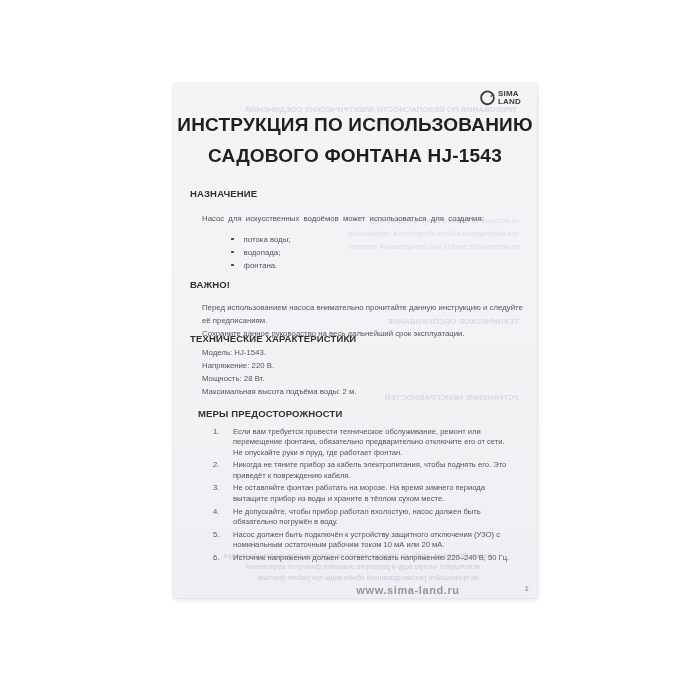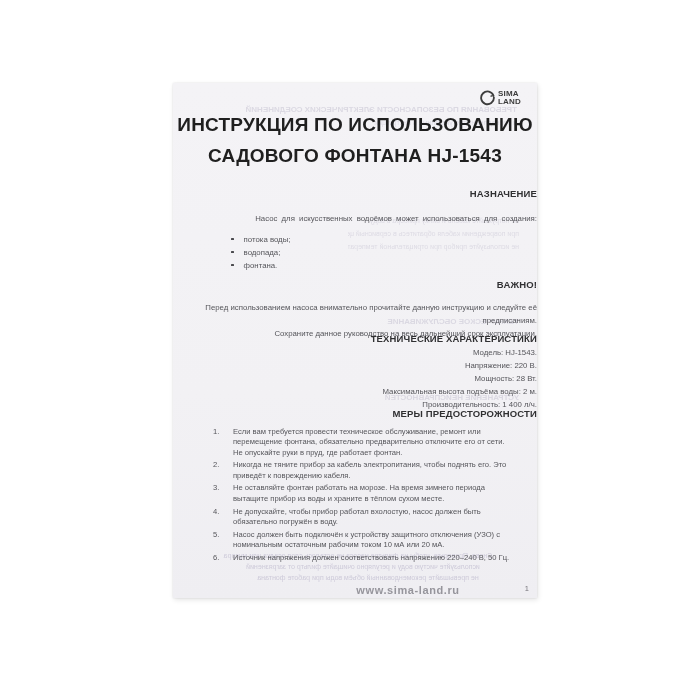--- a/index.html
+++ b/index.html
@@ -2,21 +2,21 @@
 <html><head>
 <meta charset="utf-8">
 <style>
   html,body{margin:0;padding:0;background:#ffffff;}
   .canvas{position:relative;width:700px;height:700px;background:#ffffff;overflow:hidden;
           font-family:"Liberation Sans", sans-serif;}
   .page{position:absolute;left:173px;top:83px;width:364px;height:515px;
         background:#f3f2f5;
         background:linear-gradient(180deg,#f4f3f6 0%,#f2f1f4 60%,#efeef2 100%);
         box-shadow:0 0 2px rgba(0,0,0,.10), 1px 2px 5px rgba(0,0,0,.10);}
-  .abs{position:absolute;left:17px;right:0;text-align:right;}
+  .abs{position:absolute;left:17px;right:11px;}
 
   
   .brand{position:absolute;top:6px;right:16px;display:flex;align-items:center;gap:2px;z-index:5;}
   .brand svg{display:block;}
   .brand-name{font-weight:bold;font-size:8px;line-height:7.5px;color:#3c3c3c;letter-spacing:.2px;}
 
   
   .title{position:absolute;top:26px;left:0;width:100%;text-align:center;
          font-weight:bold;font-size:19px;line-height:31px;color:#1f1f1f;
          letter-spacing:.2px;z-index:4;}
@@ -104,21 +104,20 @@
       <div>Перед использованием насоса внимательно прочитайте данную инструкцию и следуйте её предписаниям.</div>
       <div>Сохраните данное руководство на весь дальнейший срок эксплуатации.</div>
     </div>
 
     <h3 class="sec abs" style="top:250px;">ТЕХНИЧЕСКИЕ ХАРАКТЕРИСТИКИ</h3>
     <div class="body-txt abs specs" style="top:263px;">
       <div>Модель: HJ-1543.</div>
       <div>Напряжение: 220 В.</div>
       <div>Мощность: 28 Вт.</div>
       <div>Максимальная высота подъёма воды: 2 м.</div>
-      <div>Производительность: 1 400 л/ч.</div>
     </div>
 
     <h3 class="sec abs" style="top:325px;padding-left:8px;">МЕРЫ ПРЕДОСТОРОЖНОСТИ</h3>
     <div class="numlist">
       <div class="item">
           <span class="num">1.</span>
           <span class="txt">Если вам требуется провести техническое обслуживание, ремонт или перемещение фонтана, обязательно предварительно отключите его от сети. Не опускайте руки в пруд, где работает фонтан.</span>
         </div>
       <div class="item">
           <span class="num">2.</span>

